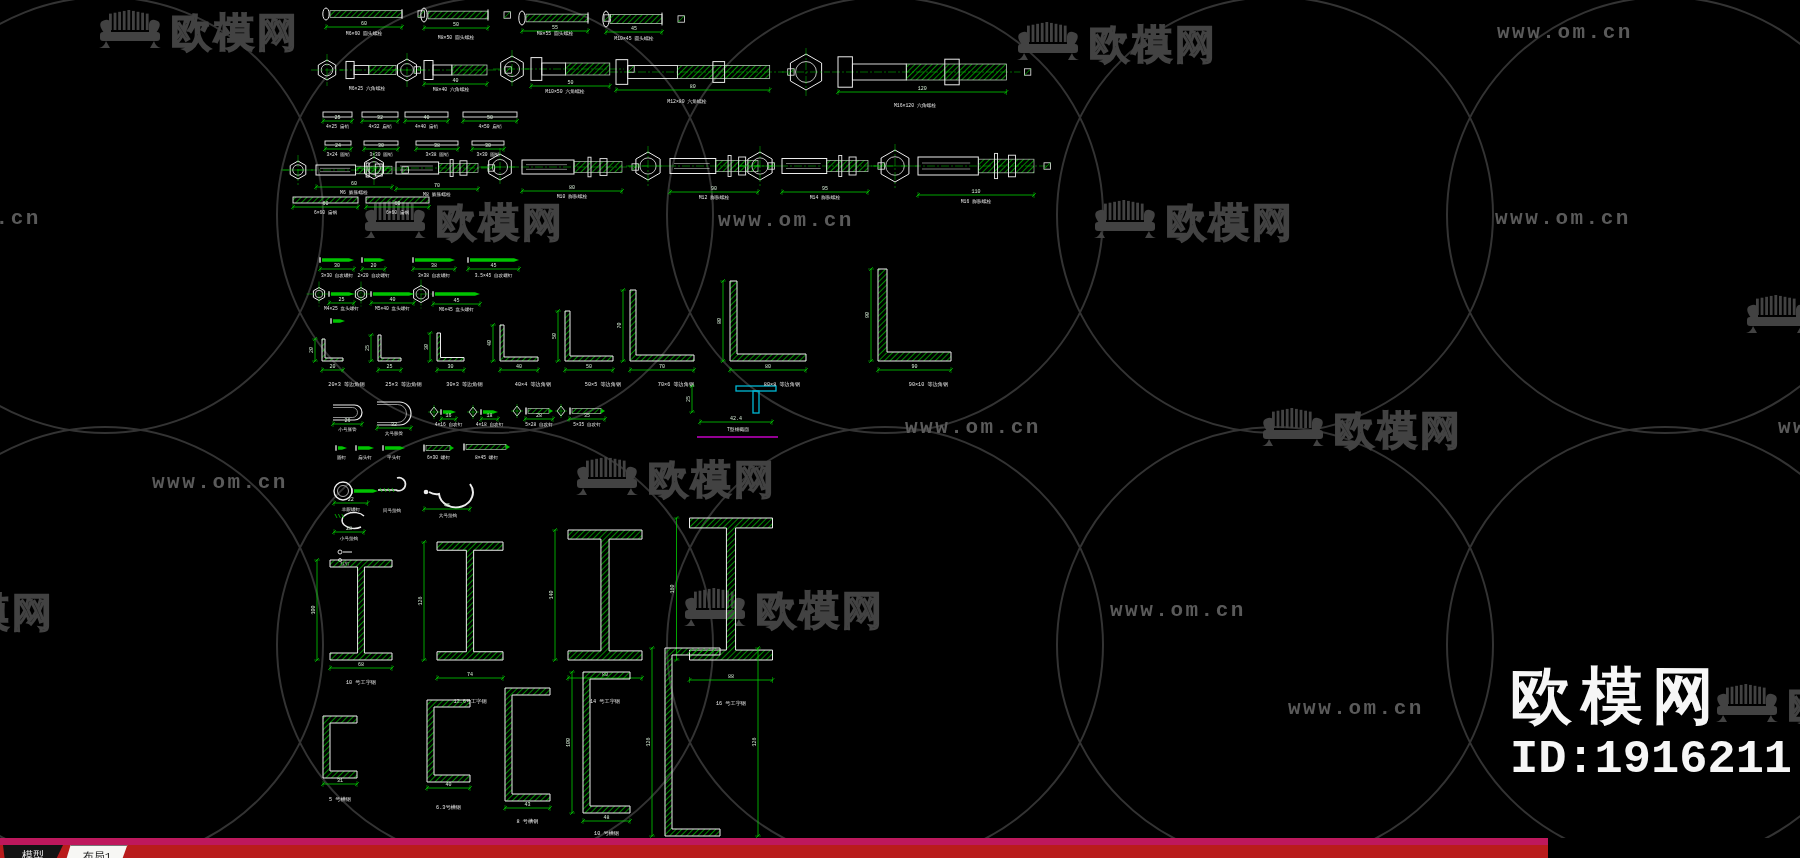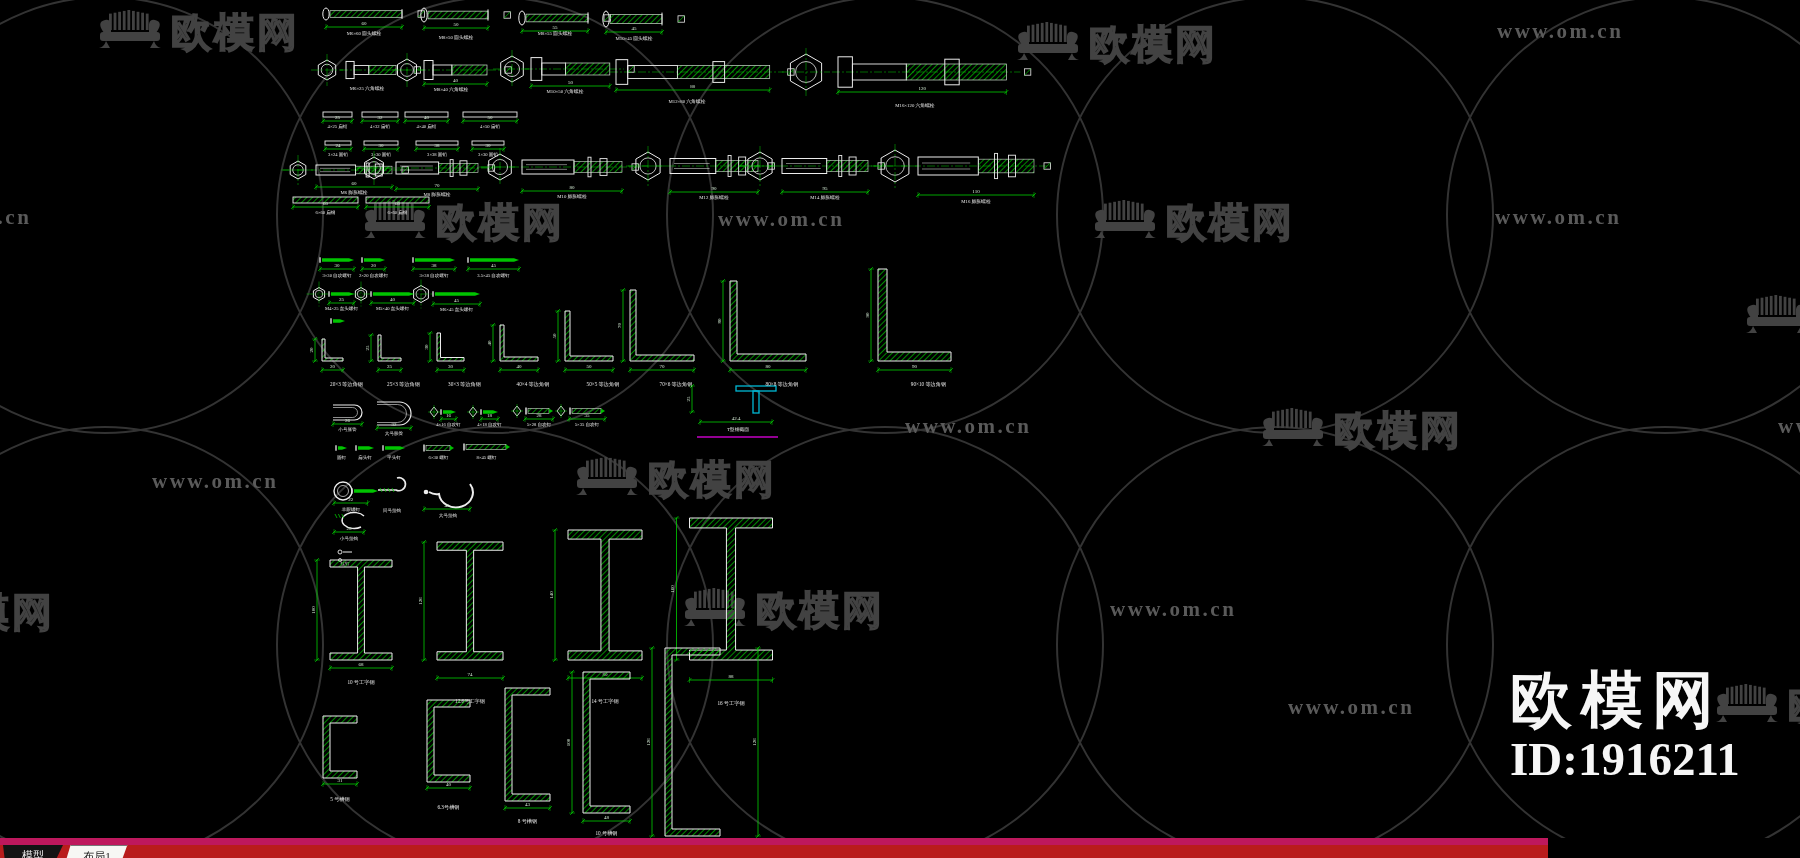--- a/index.html
+++ b/index.html
@@ -1,17 +1,17 @@
 <!DOCTYPE html>
 <html><head>
 <meta charset="utf-8">
 <style>
   html,body{margin:0;padding:0;background:#000;}
   .stage{position:relative;width:1800px;height:858px;background:#000;overflow:hidden;
-         font-family:Liberation Serif, serif;}
+         font-family:Liberation Mono, monospace;}
   #cad{position:absolute;left:0;top:0;}
   .overlay-id{position:absolute;left:1510px;top:668px;color:#f6f6f6;z-index:5;line-height:1.05;}
   .overlay-id .brand{font-size:62px;font-weight:700;letter-spacing:9px;}
   .overlay-id .idnum{font-size:47px;font-weight:600;letter-spacing:0px;margin-top:2px;}
   .statusbar{position:absolute;left:0;top:838px;width:1548px;height:20px;background:#b91c1c;
              border-top:7px solid #be185d;z-index:6;}
   .tab{position:absolute;top:0;height:20px;display:flex;align-items:center;justify-content:center;
        font-size:11px;cursor:default;}
   .tab-model{left:3px;width:60px;background:#141414;color:#f2f2f2;
              clip-path:polygon(0 0,100% 0,84% 100%,4% 100%);}

